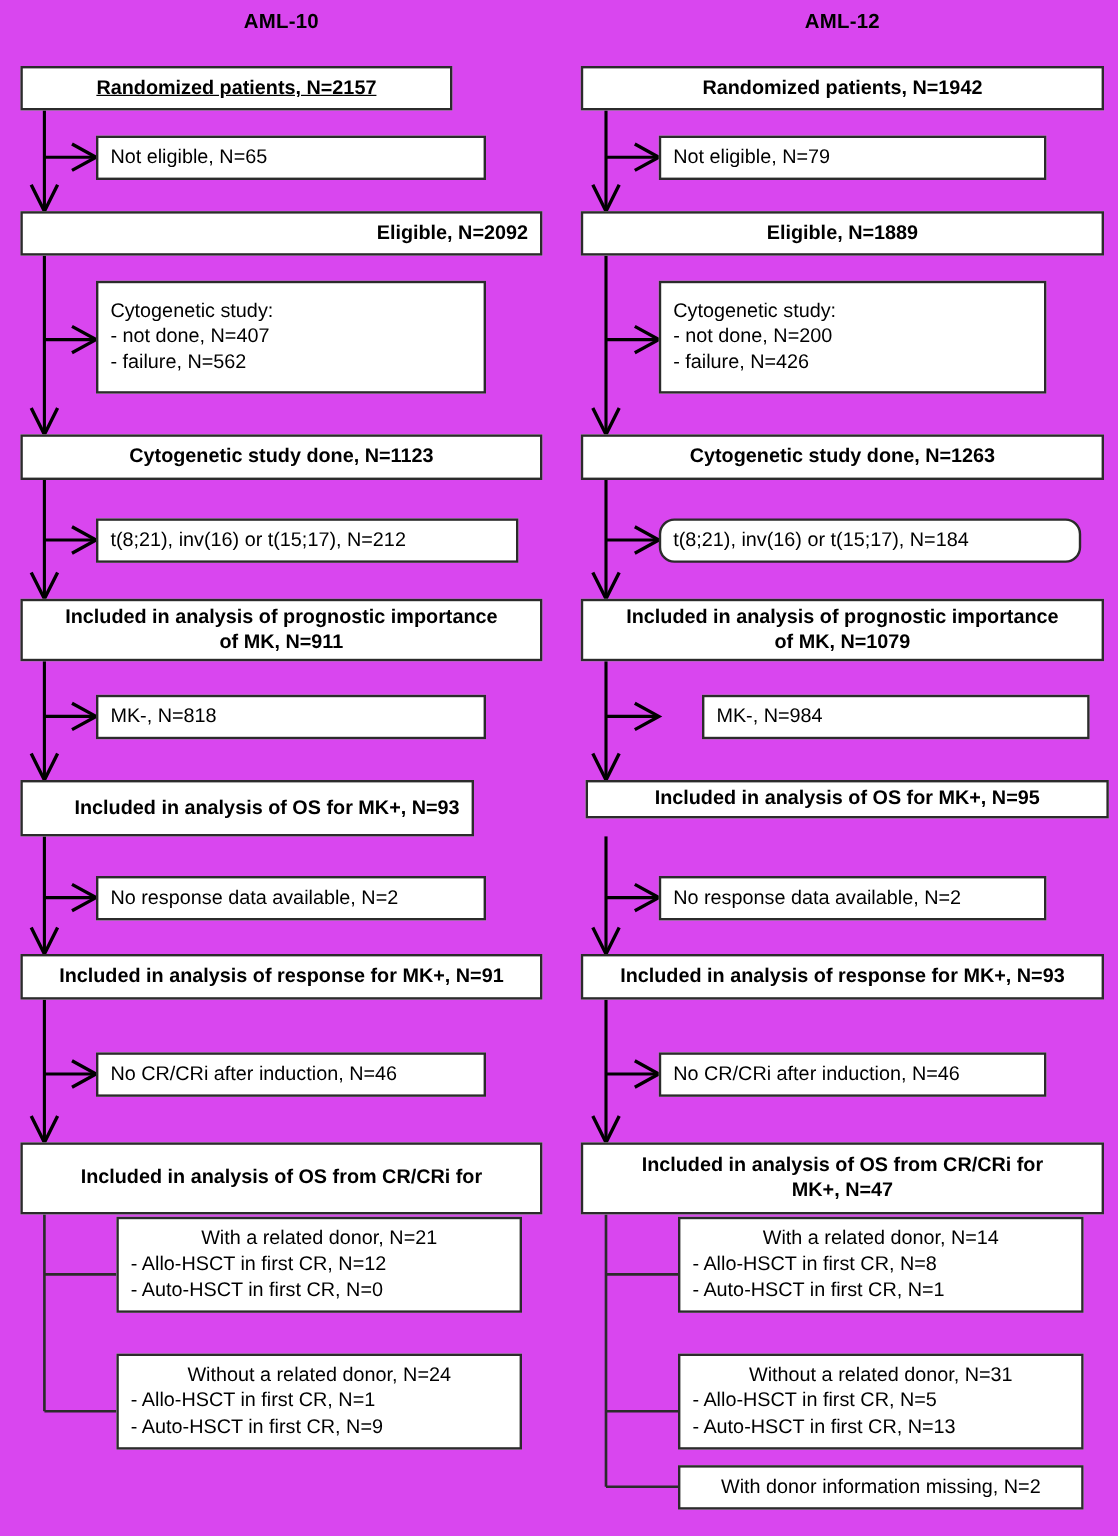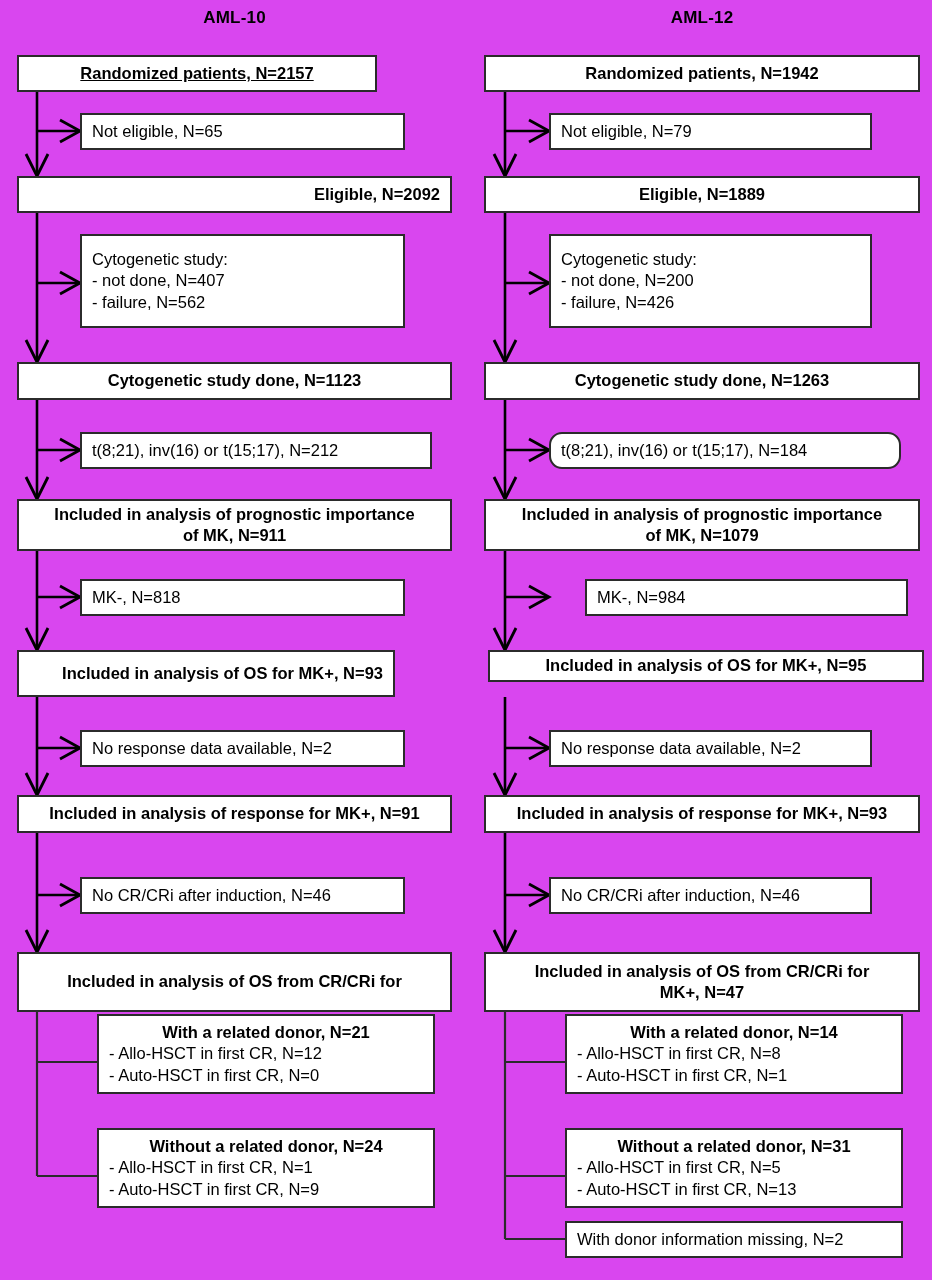--- a/index.html
+++ b/index.html
@@ -51,24 +51,23 @@
     text-align: center;
     font-size: 16.5px;
   }
   .box.side .line {
     font-weight: normal;
     text-align: left;
     font-size: 16.5px;
   }
   .box.side.centered-first .line.first {
     text-align: center;
-    font-weight: bold;
   }
   .box.side.center-all .line {
-    text-align: left;
+    text-align: center;
   }
   svg.links {
     position: absolute;
     left: 0;
     top: 0;
     width: 932px;
     height: 1280px;
     pointer-events: none;
   }
   .conn { stroke: #000000; stroke-width: 2.6; fill: none; }

